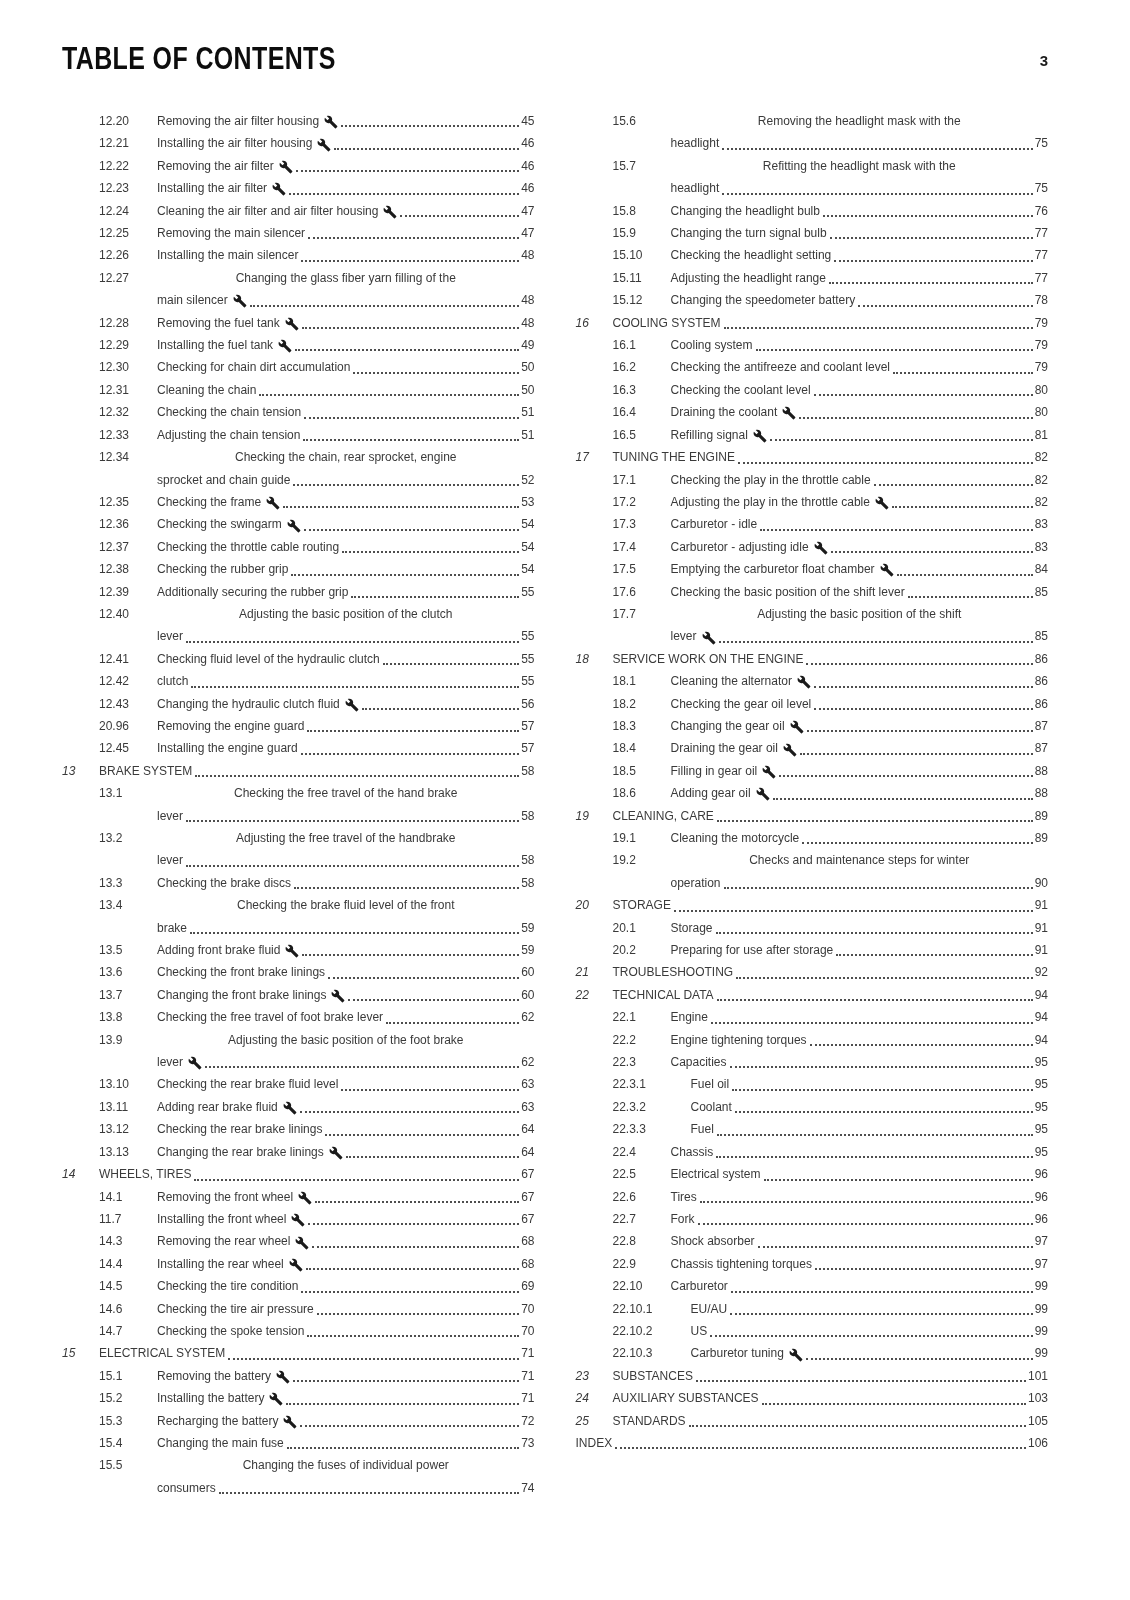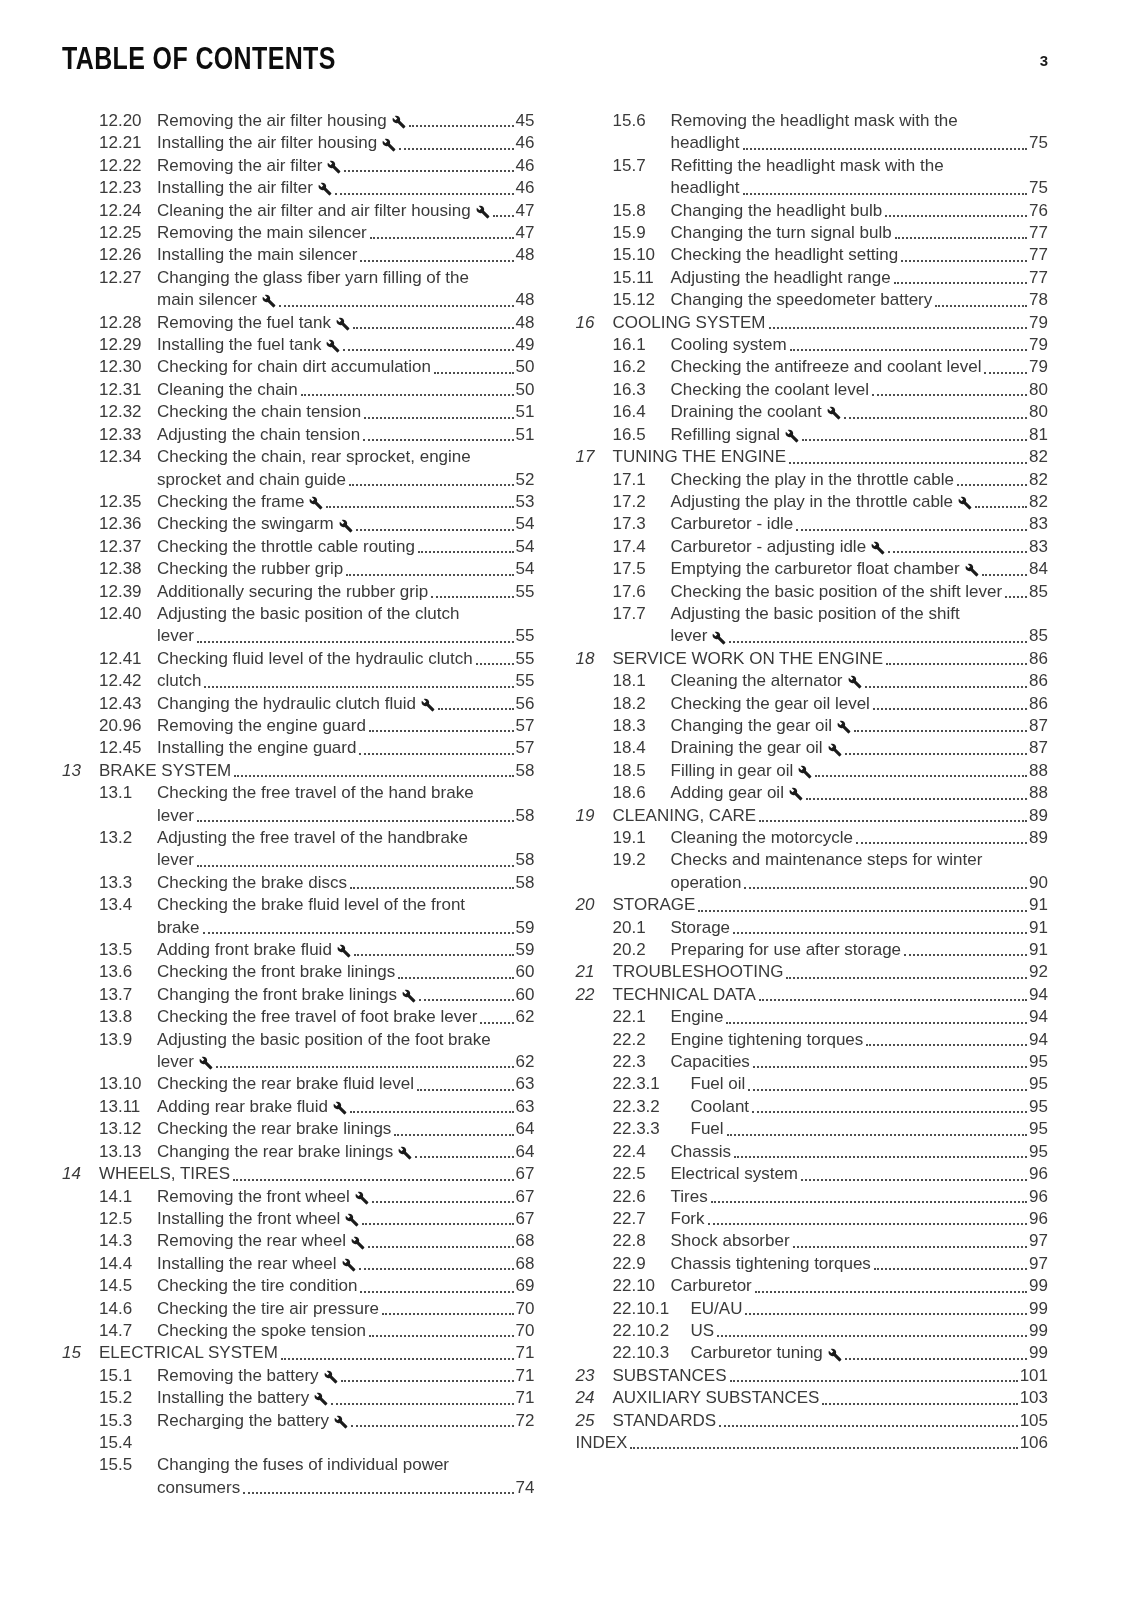--- a/index.html
+++ b/index.html
@@ -8,30 +8,30 @@
     padding:40px 82px 2px 62px;
     font-family:"Liberation Sans",sans-serif;color:#3a3a3a;overflow:hidden;
   }
   .header{display:flex;justify-content:space-between;align-items:flex-start;height:48px;margin-bottom:22px;}
   .doc-title{
     font-size:32px;font-weight:700;color:#0d0d0d;white-space:nowrap;
     transform:scaleX(.78);transform-origin:left center;letter-spacing:.5px;
   }
   .folio{font-size:15px;font-weight:700;color:#1a1a1a;margin-top:12px;}
   .cols{display:flex;gap:41px;}
-  .col{flex:1;min-width:0;font-size:17px;line-height:22.4px;}
+  .col{flex:1;min-width:0;font-size:12px;line-height:22.4px;}
   .entry{display:flex;}
   .num{flex:none;}
   .lvl1 .num{width:37px;font-style:italic;}
   .lvl2{padding-left:37px;}
   .lvl2 .num{width:58px;}
   .lvl3{padding-left:37px;}
   .lvl3 .num{width:78px;}
   .body{flex:1;min-width:0;}
-  .tl{display:block;white-space:nowrap;}
+  .tl{display:block;white-space:nowrap;text-align:center;}
   .ll{display:flex;align-items:baseline;}
   .t{white-space:nowrap;flex:none;}
   .leader{
     flex:1;min-width:10px;align-self:flex-end;
     border-bottom:2px dotted #4e4e4e;margin:0 2px 5px 3px;
   }
   .pg{flex:none;}
   .wrench{flex:none;width:14px;height:14px;margin-left:5px;align-self:center;transform:translateY(1px);}
   .wrench svg{width:14px;height:14px;fill:#1b1b1b;display:block;}
 </style>
@@ -551,21 +551,21 @@
                 <svg viewBox="0 0 24 24">
                   <path d="M22.7 19l-9.1-9.1c.9-2.3.4-5-1.5-6.9-2-2-5-2.4-7.4-1.3L9 6 6 9 1.6 4.7C.4 7.1.9 10.1 2.9 12.1c1.9 1.9 4.6 2.4 6.9 1.5l9.1 9.1c.4.4 1 .4 1.4 0l2.3-2.3c.5-.4.5-1.1.1-1.4z"></path>
                 </svg>
               </span>
               <span class="leader"></span>
               <span class="pg">67</span>
             </span>
           </span>
         </div>
         <div class="entry lvl2">
-          <span class="num">12.5</span>
+          <span class="num">11.7</span>
           <span class="body">
             <span class="ll">
               <span class="t">Installing the front wheel</span>
               <span class="wrench">
                 <svg viewBox="0 0 24 24">
                   <path d="M22.7 19l-9.1-9.1c.9-2.3.4-5-1.5-6.9-2-2-5-2.4-7.4-1.3L9 6 6 9 1.6 4.7C.4 7.1.9 10.1 2.9 12.1c1.9 1.9 4.6 2.4 6.9 1.5l9.1 9.1c.4.4 1 .4 1.4 0l2.3-2.3c.5-.4.5-1.1.1-1.4z"></path>
                 </svg>
               </span>
               <span class="leader"></span>
               <span class="pg">67</span>
@@ -682,20 +682,27 @@
                   <path d="M22.7 19l-9.1-9.1c.9-2.3.4-5-1.5-6.9-2-2-5-2.4-7.4-1.3L9 6 6 9 1.6 4.7C.4 7.1.9 10.1 2.9 12.1c1.9 1.9 4.6 2.4 6.9 1.5l9.1 9.1c.4.4 1 .4 1.4 0l2.3-2.3c.5-.4.5-1.1.1-1.4z"></path>
                 </svg>
               </span>
               <span class="leader"></span>
               <span class="pg">72</span>
             </span>
           </span>
         </div>
         <div class="entry lvl2">
           <span class="num">15.4</span>
+          <span class="body">
+            <span class="ll">
+              <span class="t">Changing the main fuse</span>
+              <span class="leader"></span>
+              <span class="pg">73</span>
+            </span>
+          </span>
         </div>
         <div class="entry lvl2">
           <span class="num">15.5</span>
           <span class="body">
             <span class="tl">Changing the fuses of individual power</span>
             <span class="ll">
               <span class="t">consumers</span>
               <span class="leader"></span>
               <span class="pg">74</span>
             </span>

